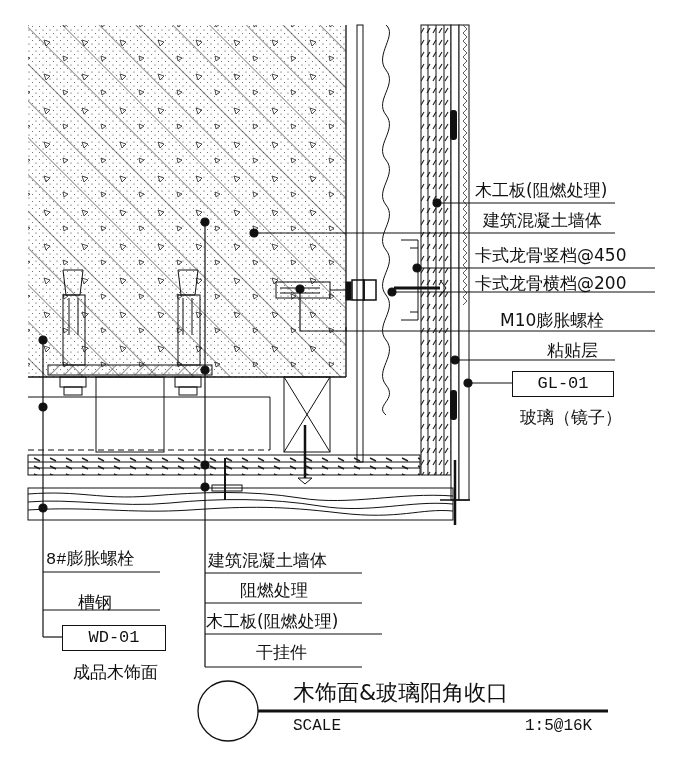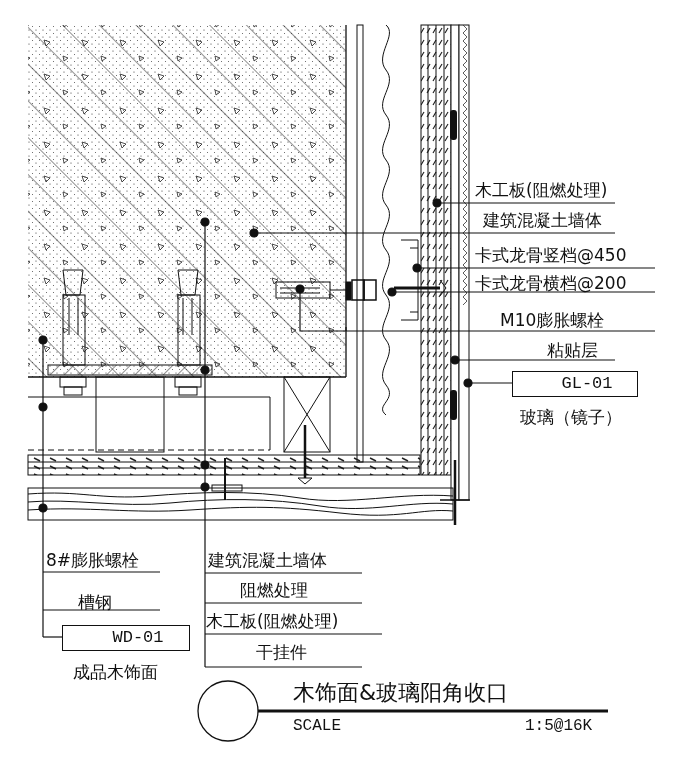--- a/index.html
+++ b/index.html
@@ -2,21 +2,21 @@
 <html><head>
 <meta charset="utf-8">
 <style>
   html, body { margin:0; padding:0; background:#ffffff; }
   body { width:680px; height:768px; position:relative; overflow:hidden;
          font-family:"DejaVu Sans", sans-serif; color:#111; }
   #drawing { position:absolute; left:0; top:0; width:680px; height:768px; }
   .lbl { position:absolute; font-size:17px; line-height:20px; white-space:nowrap; color:#111;
          font-family:"DejaVu Sans", sans-serif; }
   .tag-box { position:absolute; border:1.2px solid #111; height:24px; line-height:24px; text-align:center;
-             font-family:"Liberation Mono", monospace; font-size:17px; background:#fff;padding-left:24px; }
+             font-family:"Liberation Mono", monospace; font-size:17px; background:#fff; }
   .title { position:absolute; font-size:22px; line-height:26px; white-space:nowrap; }
   .scale { position:absolute; font-size:16px; font-family:"Liberation Mono", monospace; }
 </style>
 </head>
 <body>
 
 <svg id="drawing" xmlns="http://www.w3.org/2000/svg" width="680" height="768" viewBox="0 0 680 768">
   <defs>
     <pattern id="concrete-hatch" patternUnits="userSpaceOnUse" width="26" height="26" patternTransform="rotate(-45)">
       <line x1="0" y1="0" x2="0" y2="26" stroke="#222" stroke-width="1"></line>
@@ -190,21 +190,21 @@
 <div class="lbl" style="left:475px;top:180px;">木工板(阻燃处理)</div>
 <div class="lbl" style="left:483px;top:210px;">建筑混凝土墙体</div>
 <div class="lbl" style="left:475px;top:245px;">卡式龙骨竖档@450</div>
 <div class="lbl" style="left:475px;top:273px;">卡式龙骨横档@200</div>
 <div class="lbl" style="left:500px;top:310px;">M10膨胀螺栓</div>
 <div class="lbl" style="left:532px;top:340px;margin-left:15px;">粘贴层</div>
 
 <div class="tag-box" style="left:512px;top:371px;width:100px;">GL-01</div>
 <div class="lbl" style="left:520px;top:407px;">玻璃（镜子）</div>
 
-<div class="lbl" style="left:46px;top:550px;">8#膨胀螺栓</div>
+<div class="lbl" style="left:46px;top:550px;font-family:Liberation Mono, monospace;">8#膨胀螺栓</div>
 <div class="lbl" style="left:78px;top:592px;text-align:right;">槽钢</div>
 <div class="tag-box" style="left:62px;top:625px;width:102px;">WD-01</div>
 <div class="lbl" style="left:73px;top:662px;">成品木饰面</div>
 
 <div class="lbl" style="left:208px;top:550px;">建筑混凝土墙体</div>
 <div class="lbl" style="left:240px;top:580px;">阻燃处理</div>
 <div class="lbl" style="left:206px;top:611px;">木工板(阻燃处理)</div>
 <div class="lbl" style="left:256px;top:642px;">干挂件</div>
 
 <div class="title" style="left:293px;top:680px;">木饰面&amp;玻璃阳角收口</div>

